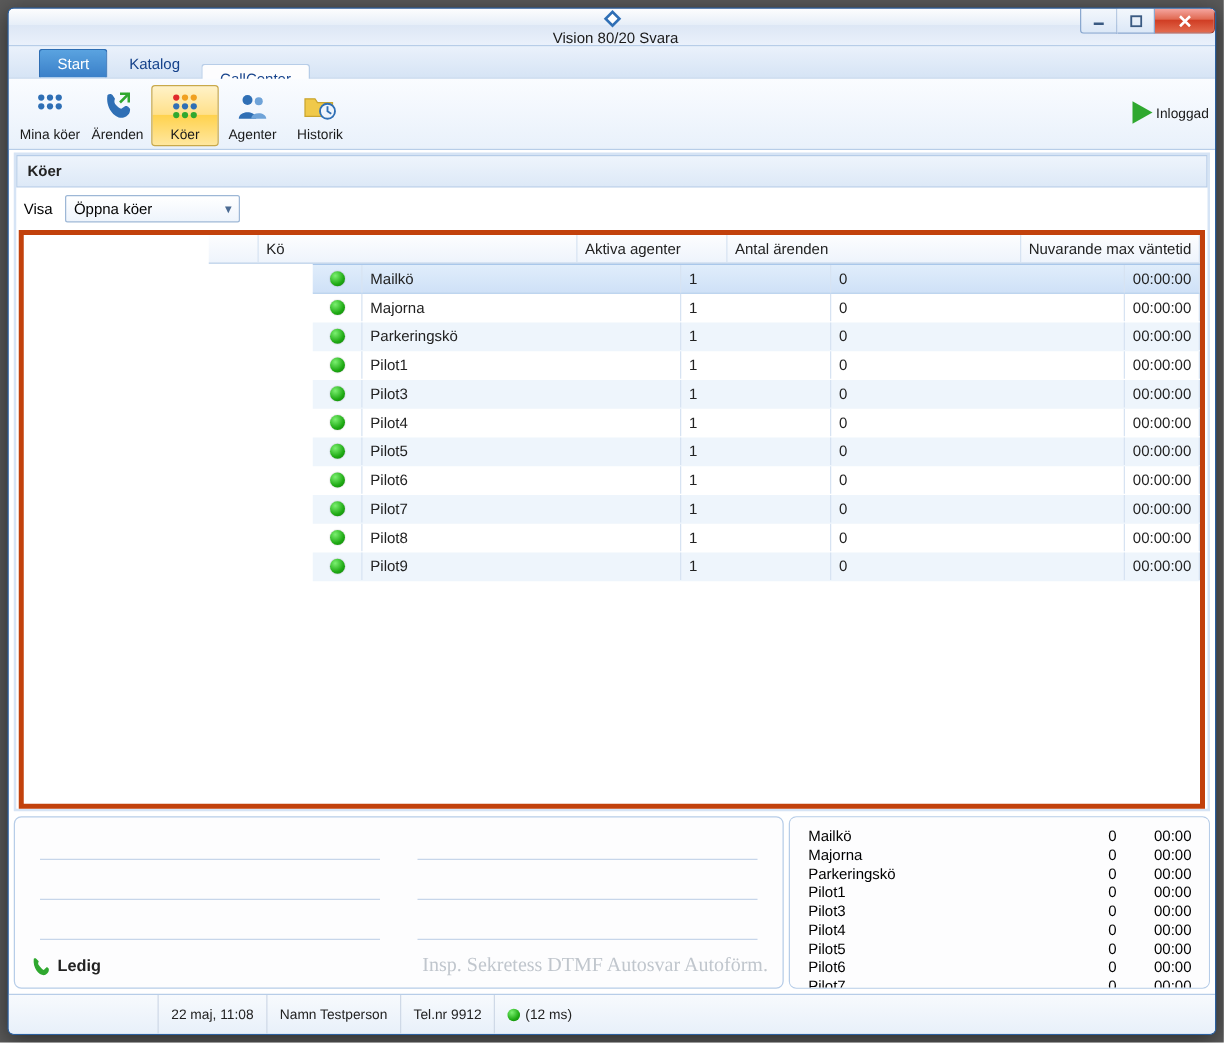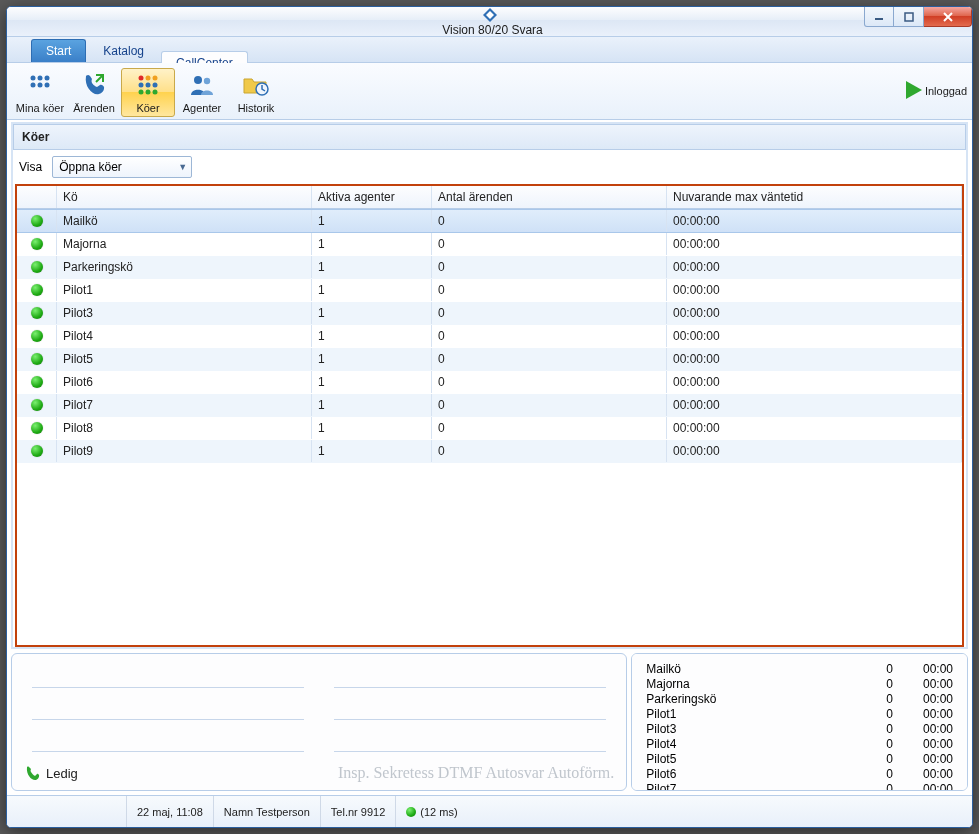--- a/index.html
+++ b/index.html
@@ -147,25 +147,26 @@
     border:1px solid #9db7d6;
     background: linear-gradient(#fff,#eef4fc);
     display:flex;align-items:center;justify-content:space-between;
     padding:0 4px 0 6px; font-size:12px;
     border-radius:2px;
   }
   .combo .chev { font-size:9px; color:#4a6a92; }
 
   
   .grid {
-    border:2px solid #c2410c;
+    border:4px solid #c2410c;
     flex:1; min-height:0;
     display:flex;flex-direction:column;
     margin:0 2px;
     background:#fff;
+    align-items:flex-end;
   }
   .grid-head {
     display:flex;
     background: linear-gradient(#fdfdfe,#eef4fc);
     border-bottom:1px solid #b7cde8;
     font-size:12px; color:#222;
   }
   .grid-head > div, .grid-row > div {
     padding:4px 6px;
     border-right:1px solid #d7e3f2;
@@ -211,21 +212,21 @@
     overflow:hidden;
   }
   .pane.left{flex:1.9;display:flex;flex-direction:column;}
   .call-lines{flex:1;display:flex;flex-direction:column;justify-content:center;gap:18px;padding:0 8px;}
   .call-lines .line{display:flex;gap:30px;}
   .call-lines .slot{flex:1;border-bottom:1px solid #c7d6ea;height:14px;}
   .call-foot{
     display:flex;align-items:center;justify-content:space-between;
     font-size:13px;color:#222;
   }
-  .call-foot .left{display:flex;align-items:center;gap:6px;font-weight:normal;}
+  .call-foot .left{display:flex;gap:6px;font-weight:bold;}
   .call-foot .right{color:#c0c6cd;font-size:16px;font-family:Liberation Serif, serif;}
   .phone-ico{width:16px;height:16px;}
 
   .pane.right{flex:1;overflow-y:auto;font-size:12px;}
   .q-list{width:100%;}
   .q-row{display:flex;justify-content:space-between;padding:0 2px;line-height:15px;}
   .q-row .nm{flex:1.4;}
   .q-row .cnt{width:40px;text-align:right;}
   .q-row .tm{width:60px;text-align:right;}
   .pane.right::-webkit-scrollbar{width:16px;}

